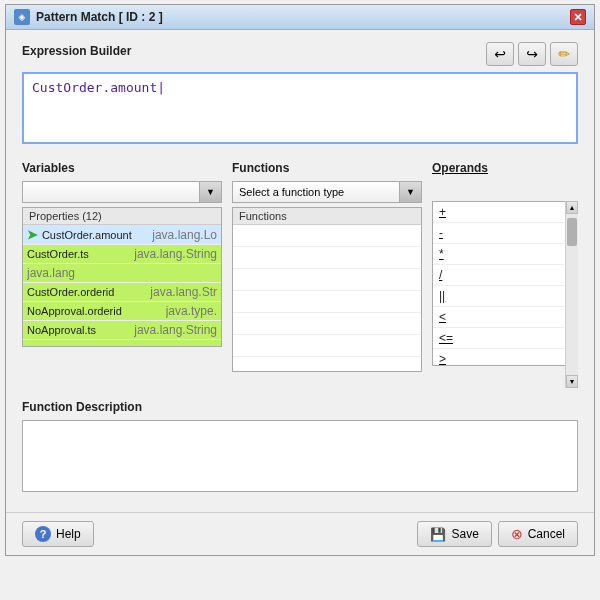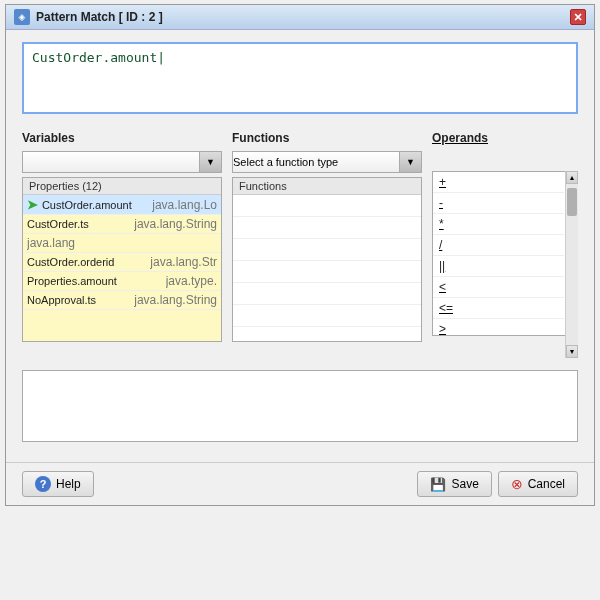--- a/index.html
+++ b/index.html
@@ -92,21 +92,21 @@
       font-size: 14px;
     }
     .expression-box {
       border: 2px solid #7aabf0;
       background: white;
       padding: 6px 8px;
       height: 72px;
       width: 100%;
       font-family: monospace;
       font-size: 13px;
-      color: #14532d;
+      color: #4c1d95;
       resize: none;
       outline: none;
     }
     .three-col {
       display: flex;
       gap: 10px;
       margin-top: 14px;
     }
     .col-variables { flex: 0 0 200px; }
     .col-functions { flex: 0 0 190px; }
@@ -122,39 +122,39 @@
       align-items: center;
       margin-bottom: 4px;
     }
     .dropdown {
       flex: 1;
       height: 22px;
       border: 1px solid #aaa;
       background: linear-gradient(to bottom, #fff, #eee);
       font-size: 11px;
       appearance: none;
-      padding: 0 0;
+      padding: 0 6px;
       cursor: pointer;
     }
     .dropdown-arrow {
       width: 22px;
       height: 22px;
       background: linear-gradient(to bottom, #ddd, #bbb);
       border: 1px solid #aaa;
       border-left: none;
       display: flex;
       align-items: center;
       justify-content: center;
       cursor: pointer;
       font-size: 9px;
     }
     .var-list-container {
       border: 1px solid #aaa;
-      background: #fef9c3;
-      height: 165px;
+      background: #bef264;
+      height: 140px;
       overflow-y: auto;
       overflow-x: hidden;
       position: relative;
     }
     .var-list-header {
       background: #e8e8e8;
       padding: 2px 6px;
       font-size: 11px;
       border-bottom: 1px solid #ccc;
       color: #333;
@@ -344,20 +344,34 @@
   <div class="title-bar">
     <div class="title-bar-left">
       <div class="title-icon">◈</div>
       <span class="title-text">Pattern Match [ ID : 2 ]</span>
     </div>
     <button class="close-btn">✕</button>
   </div>
 
   <div class="content">
     
+    <div class="expression-header">
+      <div class="section-label">Expression Builder</div>
+      <div class="toolbar-buttons">
+        <button class="toolbar-btn" title="Back">
+          <span>↩</span>
+        </button>
+        <button class="toolbar-btn" title="Forward">
+          <span>↪</span>
+        </button>
+        <button class="toolbar-btn" title="Edit">
+          <span style="color:#cc8800;">✏</span>
+        </button>
+      </div>
+    </div>
     <textarea class="expression-box" style="">CustOrder.amount|</textarea>
 
     
     <div class="three-col">
 
       <div class="col-variables">
         <div class="col-label">Variables</div>
         <div class="dropdown-row">
           <select class="dropdown">
             <option value=""></option>
@@ -377,21 +391,21 @@
               <span class="var-type">java.lang.String</span>
             </div>
             <div class="var-row">
               <span class="var-type">java.lang</span>
             </div>
             <div class="var-row">
               <span class="var-name">CustOrder.orderid</span>
               <span class="var-type">java.lang.Str</span>
             </div>
             <div class="var-row">
-              <span class="var-name">Properties.amount</span>
+              <span class="var-name">NoApproval.orderid</span>
               <span class="var-type">java.type.</span>
             </div>
             <div class="var-row">
               <span class="var-name">NoApproval.ts</span>
               <span class="var-type">java.lang.String</span>
             </div>
           </div>
       </div>
 
       <div class="col-functions">
@@ -435,20 +449,21 @@
             </div>
             <div class="scroll-btn">▼</div>
           </div>
         </div>
       </div>
 
     </div>
 
     
     <div class="func-desc-section">
+      <div class="section-label">Function Description</div>
       <div class="func-desc-box"></div>
     </div>
   </div>
 
   <div class="bottom-bar">
     <button class="help-btn">
       <div class="help-icon">?</div>
       <span>Help</span>
     </button>
     <div class="action-btns">

